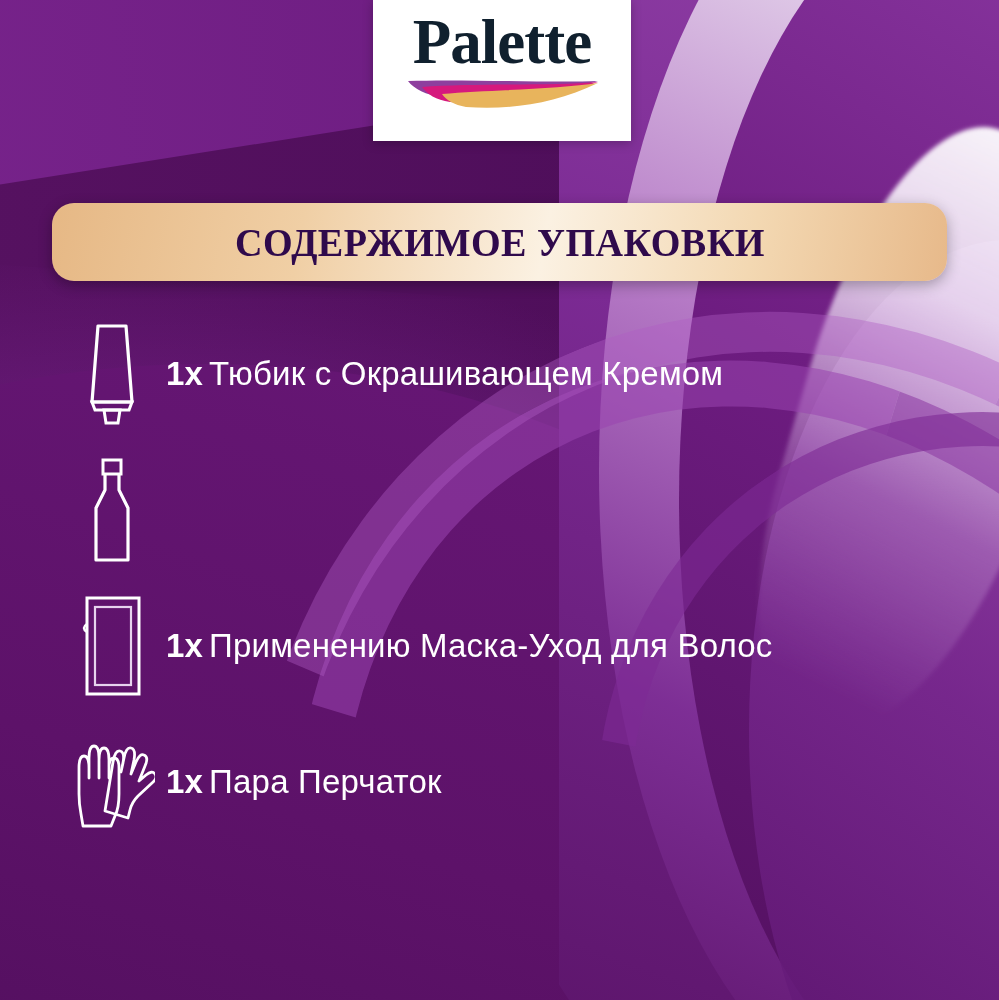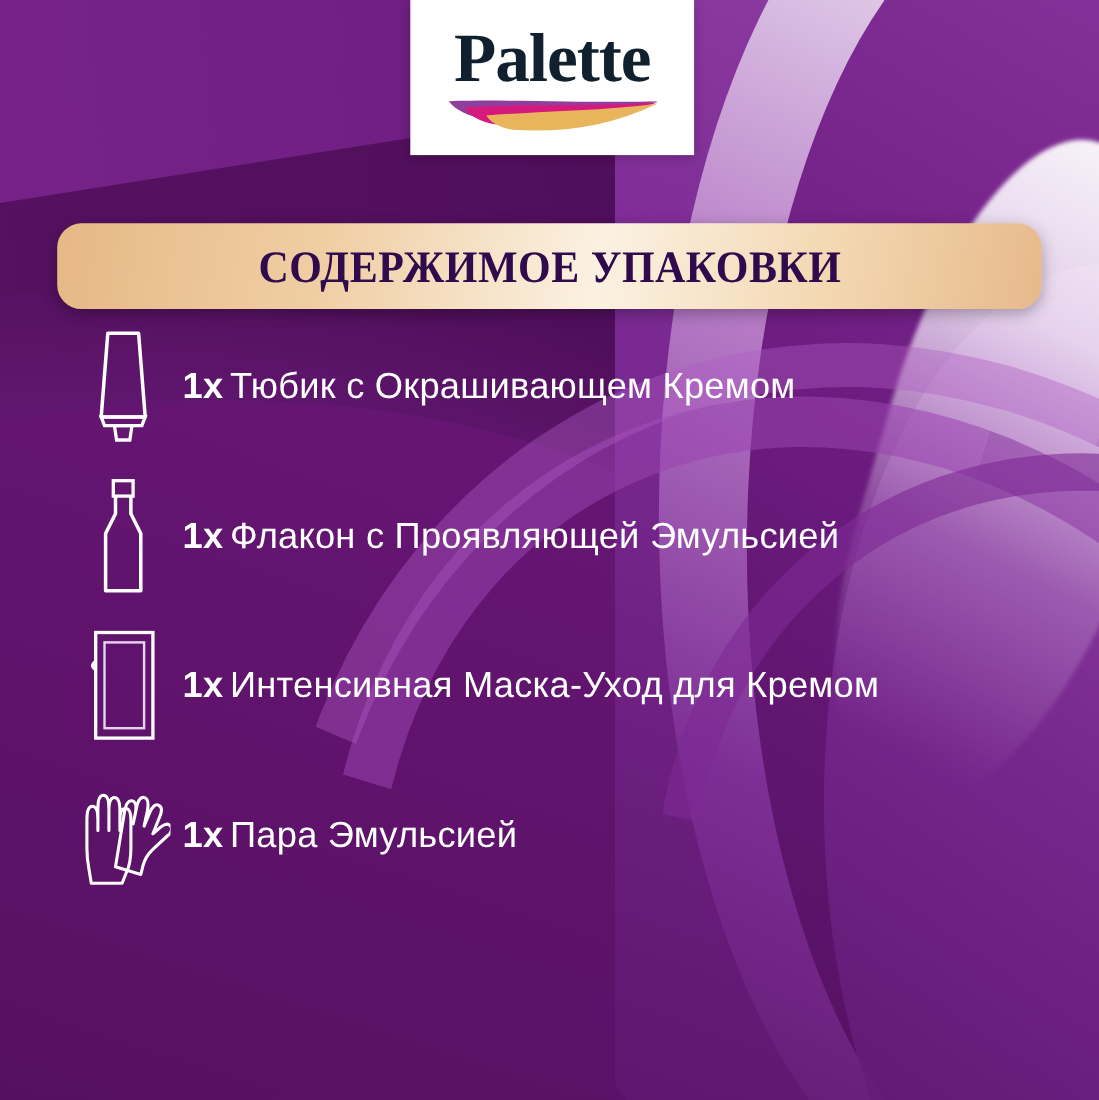--- a/index.html
+++ b/index.html
@@ -158,21 +158,21 @@
     height: 141px;
     background: #ffffff;
     z-index: 6;
     display: flex;
     flex-direction: column;
     align-items: center;
     justify-content: flex-start;
     box-shadow: 0 2px 10px rgba(0,0,0,.25);
   }
   .logo-word {
-    margin-top: 22px;
+    margin-top: 11px;
     font-family: "Liberation Serif", serif;
     font-size: 63px;
     line-height: 1;
     font-weight: 700;
     color: #10202e;
     letter-spacing: -1px;
   }
   .logo-swoosh {
     position: relative;
     width: 200px;
@@ -207,21 +207,21 @@
     color: #2f0a4c;
     letter-spacing: 0.5px;
     white-space: nowrap;
     transform: scaleX(0.93);
   }
 
   
   .items {
     position: absolute;
     left: 0;
-    top: 283px;
+    top: 306px;
     width: 903px;
     z-index: 4;
   }
   .item {
     display: flex;
     align-items: center;
     height: 136px;
     padding-left: 58px;
   }
   .item-icon {
@@ -298,47 +298,44 @@
       </div>
     </div>
 
     <div class="item">
       <div class="item-icon">
         <svg width="56" height="108" viewBox="0 0 56 108">
           <rect x="19" y="4" width="18" height="14" fill="none" stroke="#ffffff" stroke-width="3"></rect>
           <path d="M21 18 V34 L12 52 V104 H44 V52 L35 34 V18" fill="none" stroke="#ffffff" stroke-width="3.2" stroke-linejoin="round"></path>
         </svg>
       </div>
-      <div class="item-text">
-        <span class="qty">1x</span><span>Флакон с Проявляющей Эмульсией</span>
-      </div>
     </div>
 
     <div class="item">
       <div class="item-icon">
         <svg width="70" height="104" viewBox="0 0 70 104">
           <rect x="10" y="4" width="52" height="96" fill="none" stroke="#ffffff" stroke-width="3"></rect>
           <rect x="18" y="13" width="36" height="78" fill="none" stroke="#e7d3ee" stroke-width="2.2"></rect>
           <path d="M10 30 q-6 4 0 8" fill="none" stroke="#ffffff" stroke-width="2.6"></path>
         </svg>
       </div>
       <div class="item-text">
-        <span class="qty">1x</span><span>Интенсивная Маска-Уход для Кремом</span>
+        <span class="qty">1x</span><span>Применению Маска-Уход для Волос</span>
       </div>
     </div>
 
     <div class="item">
       <div class="item-icon">
         <svg width="86" height="100" viewBox="0 0 86 100">
           <g fill="none" stroke="#ffffff" stroke-width="2.8" stroke-linejoin="round" stroke-linecap="round">
             <path d="M44 30 q2-12 7-11 q5 1 3 12 l-2 9 l3-14 q2-11 7-10 q5 1 3 12 l-3 14 l5-12 q4-9 8-7 q5 2 1 11 l-6 15 l7-6 q6-5 9-1 q3 4-3 9 l-14 13 q-6 6-8 14 l-2 8 l-23-7 z"></path>
             <path d="M10 36 q0-12 5-12 q5 0 5 12 v10 V26 q0-12 5-12 q5 0 5 12 v20 V28 q0-12 5-12 q5 0 5 12 v18 V36 q0-10 5-10 q5 0 5 10 v26 q0 14-4 22 l-4 10 H14 l-2-12 q-2-10-2-20 z"></path>
           </g>
         </svg>
       </div>
       <div class="item-text">
-        <span class="qty">1x</span><span>Пара Эмульсией</span>
+        <span class="qty">1x</span><span>Пара Перчаток</span>
       </div>
     </div>
 
 
   </div>
 </div>
 
 </body></html>

